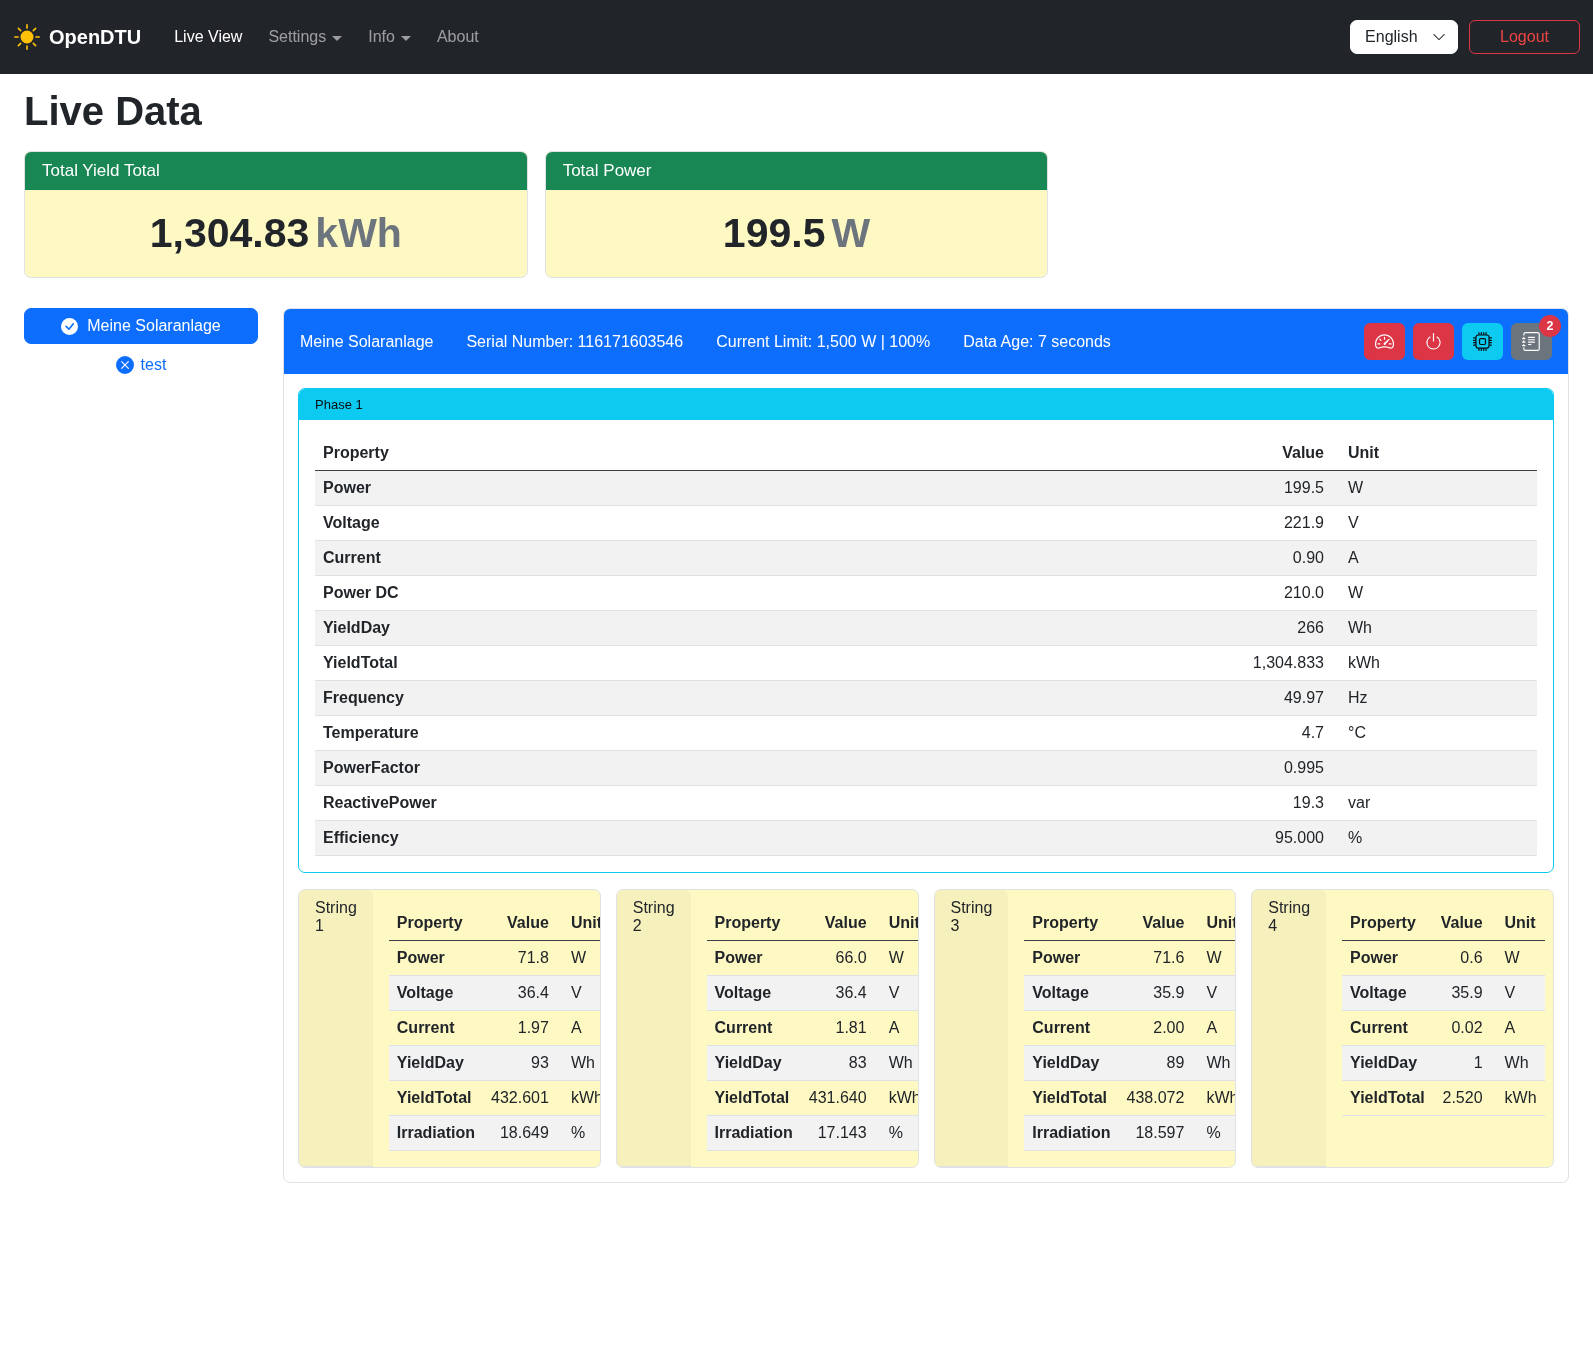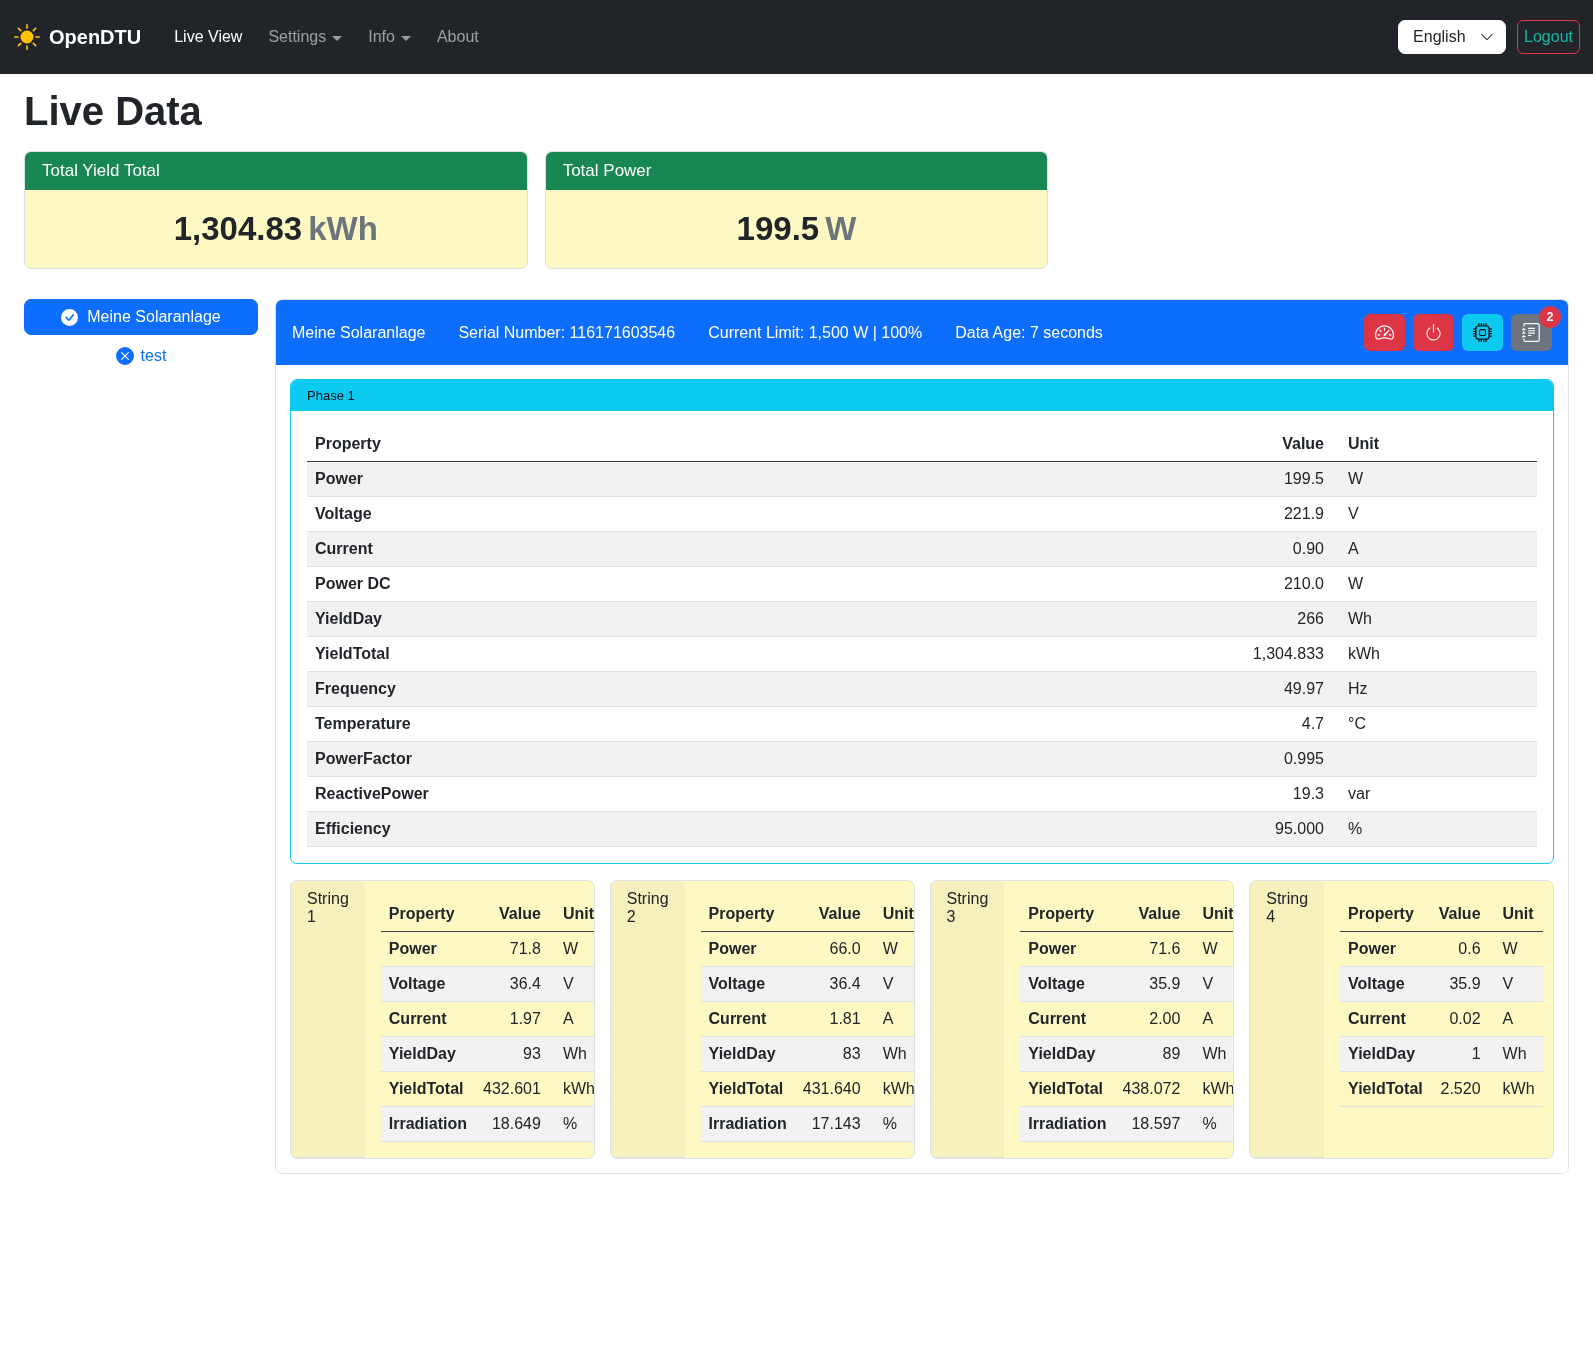--- a/index.html
+++ b/index.html
@@ -46,48 +46,48 @@
     padding: 7px 36px 7px 14px;
     position: relative; cursor: pointer;
     min-width: 108px;
   }
   .lang-select svg {
     position: absolute; right: 11px; top: 50%;
     transform: translateY(-50%);
     width: 14px; height: 14px;
   }
   .logout-btn {
-    background: transparent; color: #14b8a6;
+    background: transparent; color: #ef4444;
     border: 1px solid #dc3545; border-radius: 6px;
-    padding: 7px 6px; font-size: 16px; cursor: pointer;
+    padding: 7px 30px; font-size: 16px; cursor: pointer;
     font-family: inherit;
   }
   
   .container { padding: 0 24px; }
   .page-title { font-size: 40px; font-weight: 600; margin: 15px 0 17px; }
   
   .summary-row {
     display: grid; grid-template-columns: repeat(3, 1fr);
     gap: 17px; margin-bottom: 30px;
   }
   .card {
     border: 1px solid #dee2e6; border-radius: 7px;
     background: #fef9c3; overflow: hidden;
   }
   .summary-card .card-header {
     background: #198754; color: #fff;
     padding: 9px 17px; font-size: 17px;
   }
   .summary-card .card-body {
     padding: 20px 16px; text-align: center;
-    font-size: 33px; font-weight: 600;
+    font-size: 41px; font-weight: 600;
   }
   .summary-card .unit { color: #6c757d; font-weight: 600; margin-left: 6px; }
   
-  .main-row { display: grid; grid-template-columns: 234px 1fr; gap: 17px; align-items: start; margin-bottom: 30px; }
+  .main-row { display: grid; grid-template-columns: 234px 1fr; gap: 25px; align-items: start; margin-bottom: 30px; }
   
   .inverter-select-btn {
     width: 100%;
     background: #0d6efd; border: 1px solid #0d6efd; border-radius: 7px;
     color: #fff; font-size: 16px; font-family: inherit;
     padding: 8px 10px; cursor: pointer;
     display: flex; align-items: center; justify-content: center; gap: 9px;
   }
   .inverter-select-btn svg { width: 17px; height: 17px; flex: none; }
   .sidebar-secondary {

